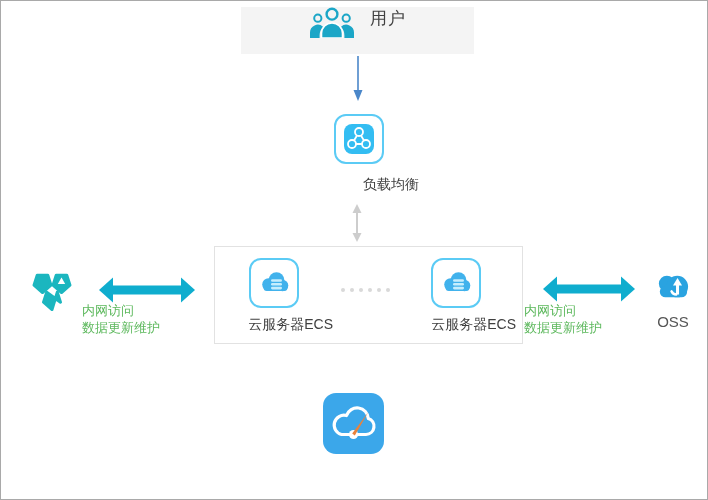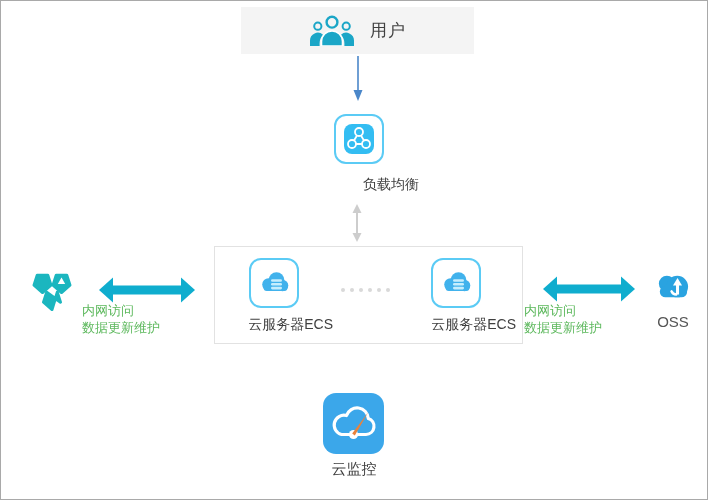--- a/index.html
+++ b/index.html
@@ -4,21 +4,21 @@
 <style>
   html,body{margin:0;padding:0;background:#fff;}
   .canvas{
     position:relative;width:708px;height:500px;box-sizing:border-box;
     background:#fff;border:1px solid #a9a9a9;overflow:hidden;
     font-family:"Liberation Sans","DejaVu Sans",sans-serif;
   }
   .abs{position:absolute;}
   .user-box{
     left:240px;top:6px;width:233px;height:47px;background:var(--userbox-gray);
-    display:flex;align-items:center;justify-content:center;gap:15px;
+    display:flex;justify-content:center;gap:15px;
   }
   .user-label{font-size:17px;color:var(--text-dark);letter-spacing:1px;}
   .icon-tile{
     width:50px;height:50px;box-sizing:border-box;background:#fff;
     border:2px solid var(--cyan-border);border-radius:12px;
     display:flex;align-items:center;justify-content:center;
   }
   .node-label{
     width:120px;text-align:right;font-size:14px;color:var(--text-dark);
   }
@@ -161,15 +161,14 @@
     <path d="M23.4,25 a5.5,5.5 0 0 1 -5,-3.4" fill="none" stroke="#fff" stroke-width="2.6" stroke-linecap="round"></path>
   </svg>
   <div class="abs side-label oss-label">OSS</div>
 
   <svg class="abs" style="left:322px;top:392px;" width="61" height="61" viewBox="0 0 61 61">
     <rect x="0" y="0" width="61" height="61" rx="13" style="fill:var(--monitor-blue)"></rect>
     <path d="M18.5,41.5 h24.5 a8.2,8.2 0 0 0 2.3,-16 a11.2,11.2 0 0 0 -21.8,-3 a8.6,8.6 0 0 0 -5,19 z" fill="none" stroke="#fff" stroke-width="3.2" stroke-linejoin="round" stroke-linecap="round"></path>
     <circle cx="30.5" cy="41.5" r="4.6" fill="#fff"></circle>
     <path d="M29.2,40.6 L45.2,19.3 L31.8,42.4 Z" style="fill:var(--needle-orange)"></path>
   </svg>
-  <div class="abs monitor-label">云监控</div>
 
 </div>
 
 </body></html>

